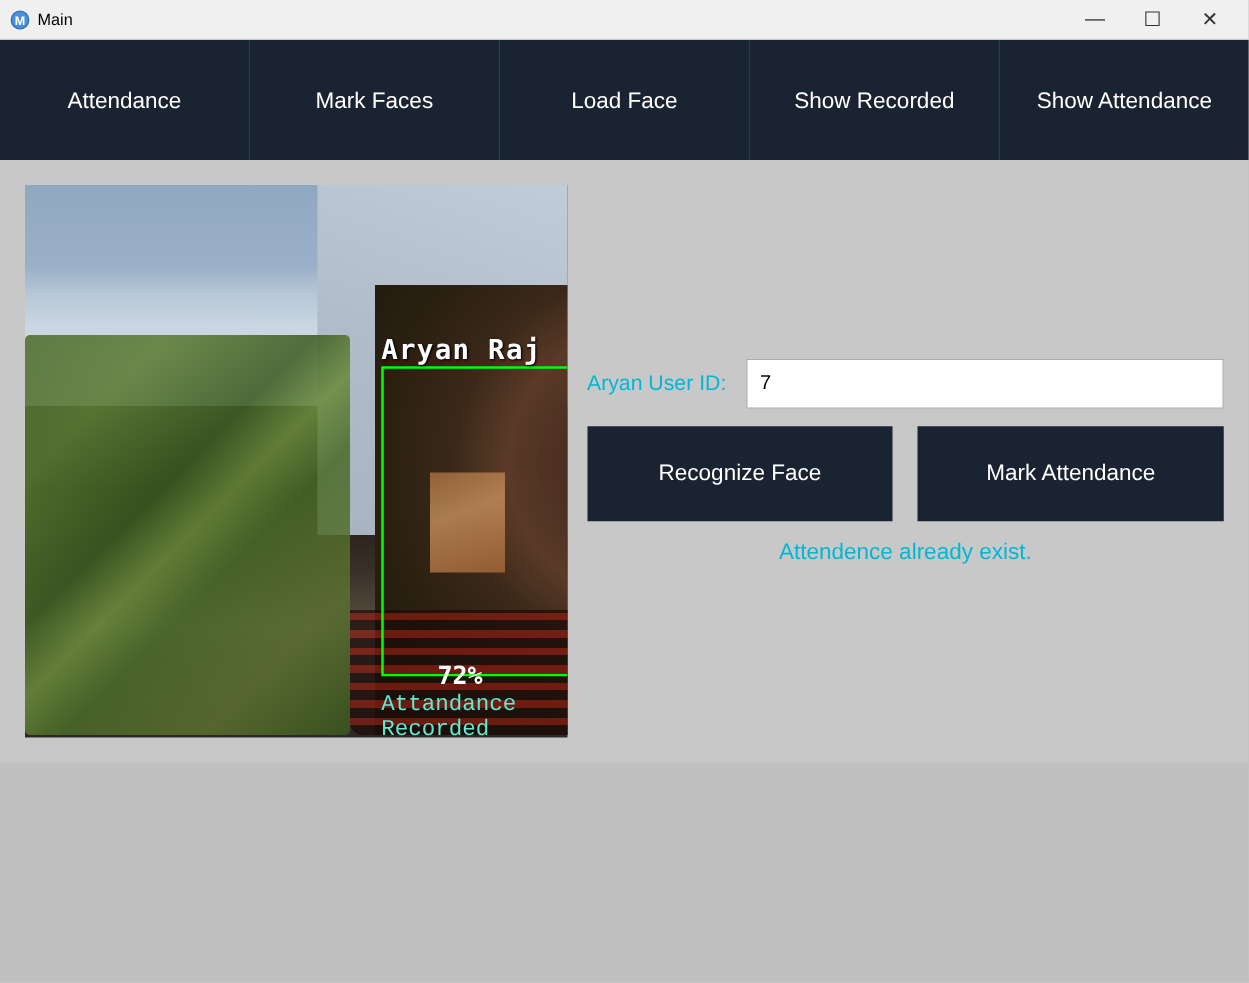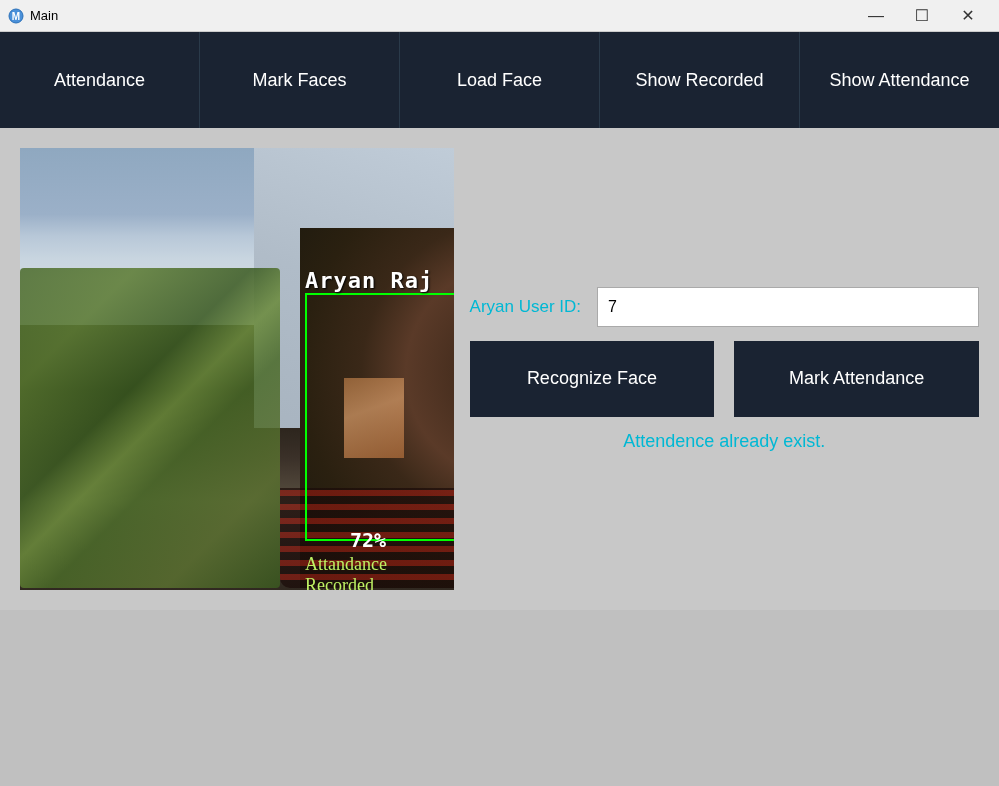--- a/index.html
+++ b/index.html
@@ -182,23 +182,23 @@
       font-family: monospace;
       font-weight: bold;
       margin-left: 35px;
     }
 
     
     .attendance-recorded {
       position: absolute;
       left: 285px;
       top: 406px;
-      color: #bef264;
+      color: #5eead4;
       font-size: 18px;
-      font-family: Liberation Serif, serif;
+      font-family: Liberation Mono, monospace;
     }
 
     
     .shirt-stripes {
       position: absolute;
       left: 260px; top: 340px;
       width: 280px; height: 100px;
       background: repeating-linear-gradient(
         0deg,
         #1a0a08 0px, #1a0a08 8px,

